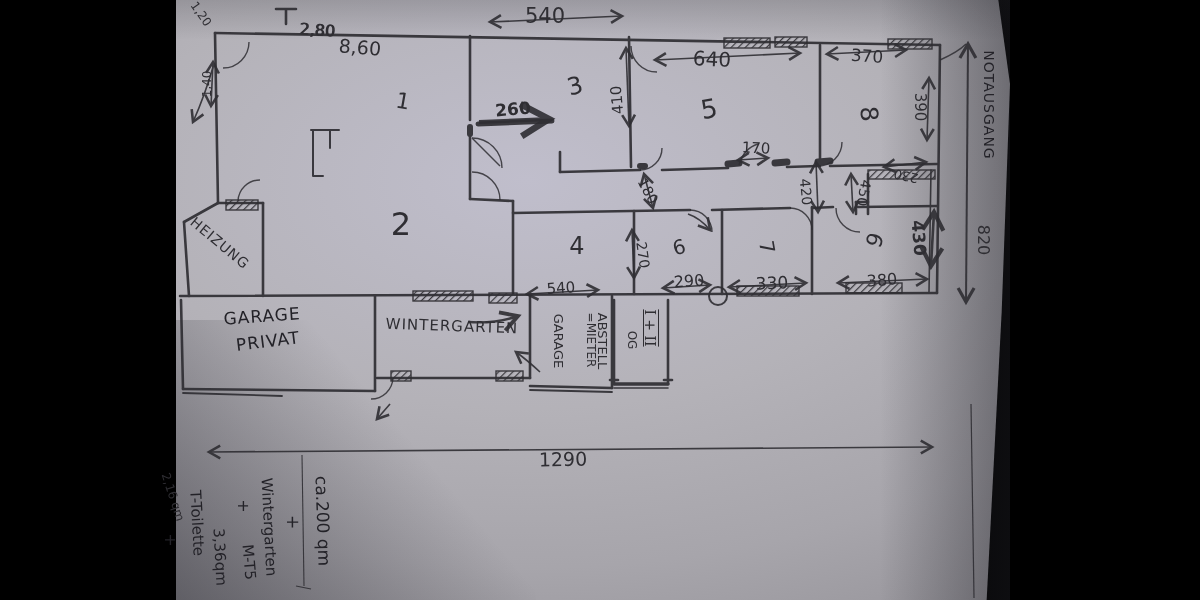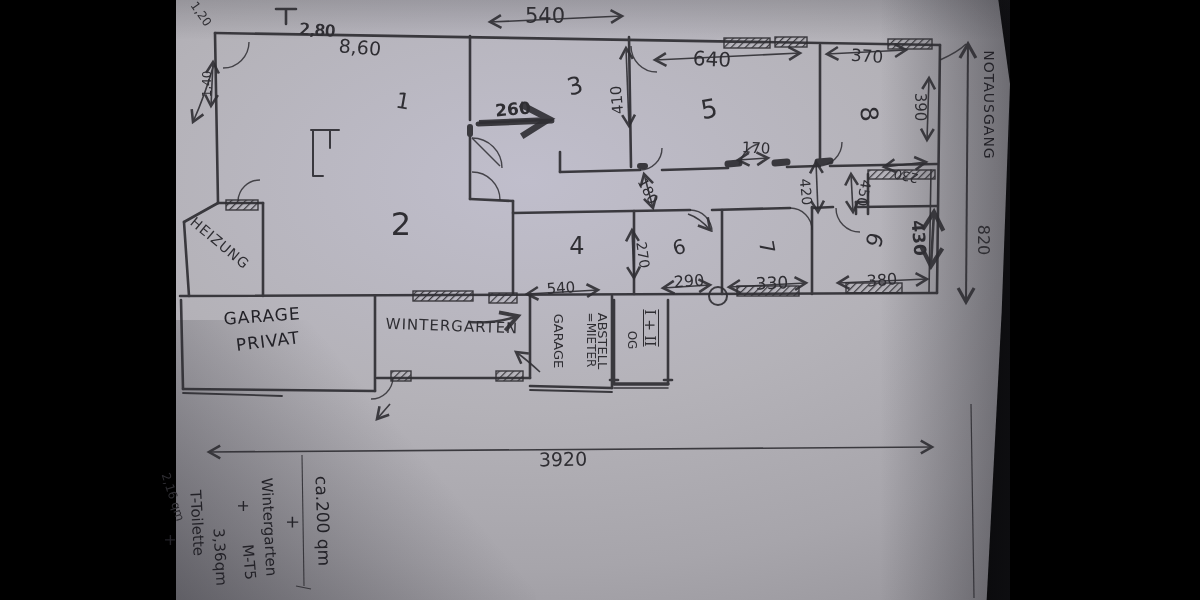--- a/index.html
+++ b/index.html
@@ -193,21 +193,21 @@
   <span class="lbl" style="left:648px;top:191px;font-size:14px;transform:translate(-50%,-50%) rotate(62deg);">180</span>
   <span class="lbl" style="left:806px;top:192px;font-size:14px;transform:translate(-50%,-50%) rotate(85deg);">420</span>
   <span class="lbl" style="left:906px;top:176px;font-size:13px;transform:translate(-50%,-50%) rotate(192deg);">230</span>
   <span class="lbl" style="left:864px;top:193px;font-size:14px;transform:translate(-50%,-50%) rotate(100deg);">450</span>
   <span class="lbl bold" style="left:919px;top:238px;font-size:17px;transform:translate(-50%,-50%) rotate(85deg);">430</span>
   <span class="lbl" style="left:643px;top:255px;font-size:14px;transform:translate(-50%,-50%) rotate(82deg);">270</span>
   <span class="lbl" style="left:689px;top:281px;font-size:16px;transform:translate(-50%,-50%) rotate(-4deg);">290</span>
   <span class="lbl" style="left:772px;top:283px;font-size:17px;transform:translate(-50%,-50%) rotate(-3deg);">330</span>
   <span class="lbl" style="left:882px;top:280px;font-size:16px;transform:translate(-50%,-50%) rotate(-5deg);">380</span>
   <span class="lbl" style="left:561px;top:288px;font-size:15px;transform:translate(-50%,-50%) rotate(-4deg);">540</span>
-  <span class="lbl" style="left:563px;top:459px;font-size:19px;transform:translate(-50%,-50%) rotate(-1deg);">3920</span>
+  <span class="lbl" style="left:563px;top:459px;font-size:19px;transform:translate(-50%,-50%) rotate(-1deg);">1290</span>
   <span class="lbl" style="left:983px;top:240px;font-size:16px;transform:translate(-50%,-50%) rotate(90deg);">820</span>
   <span class="lbl pen" style="left:989px;top:105px;font-size:14px;letter-spacing:1px;transform:translate(-50%,-50%) rotate(90deg);">NOTAUSGANG</span>
 
   <span class="lbl" style="left:403px;top:101px;font-size:22px;transform:translate(-50%,-50%) rotate(10deg);">1</span>
   <span class="lbl" style="left:401px;top:224px;font-size:32px;transform:translate(-50%,-50%);">2</span>
   <span class="lbl" style="left:575px;top:86px;font-size:24px;transform:translate(-50%,-50%) rotate(-15deg);">3</span>
   <span class="lbl" style="left:577px;top:246px;font-size:24px;transform:translate(-50%,-50%);">4</span>
   <span class="lbl" style="left:709px;top:109px;font-size:26px;transform:translate(-50%,-50%) rotate(-10deg);">5</span>
   <span class="lbl" style="left:679px;top:247px;font-size:20px;transform:translate(-50%,-50%) rotate(-15deg);">6</span>
   <span class="lbl" style="left:767px;top:247px;font-size:20px;transform:translate(-50%,-50%) rotate(80deg);">7</span>

